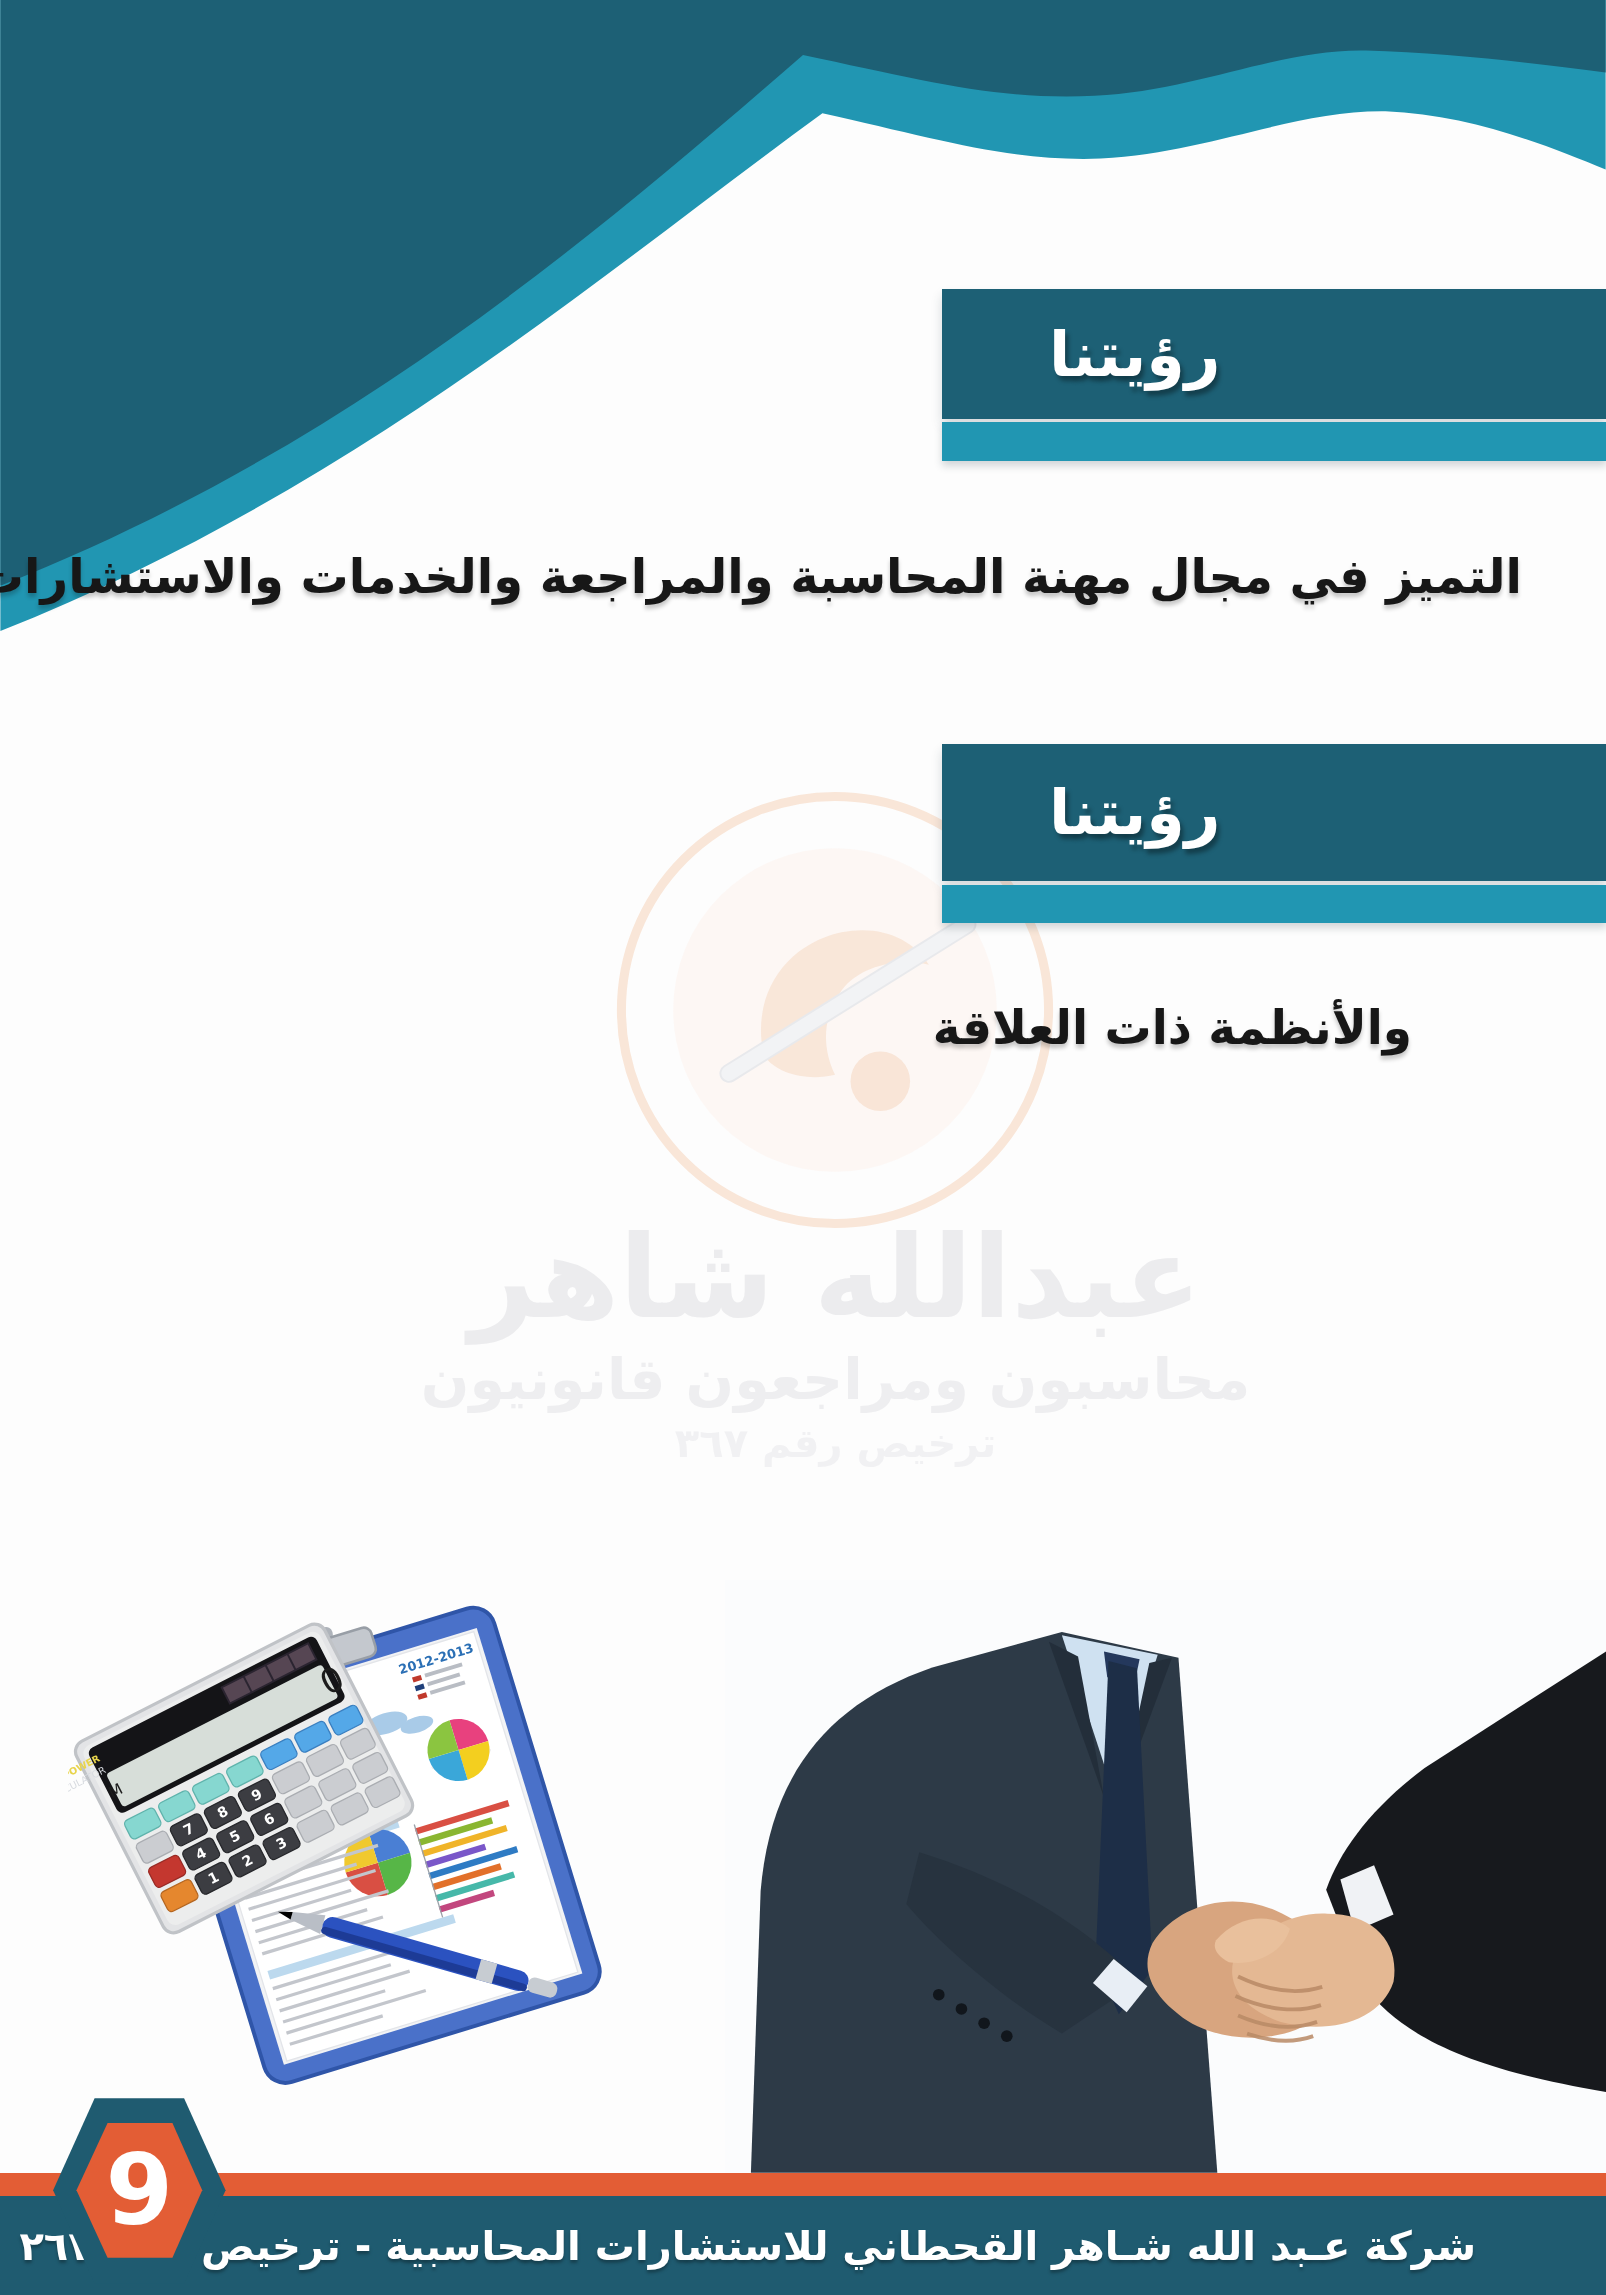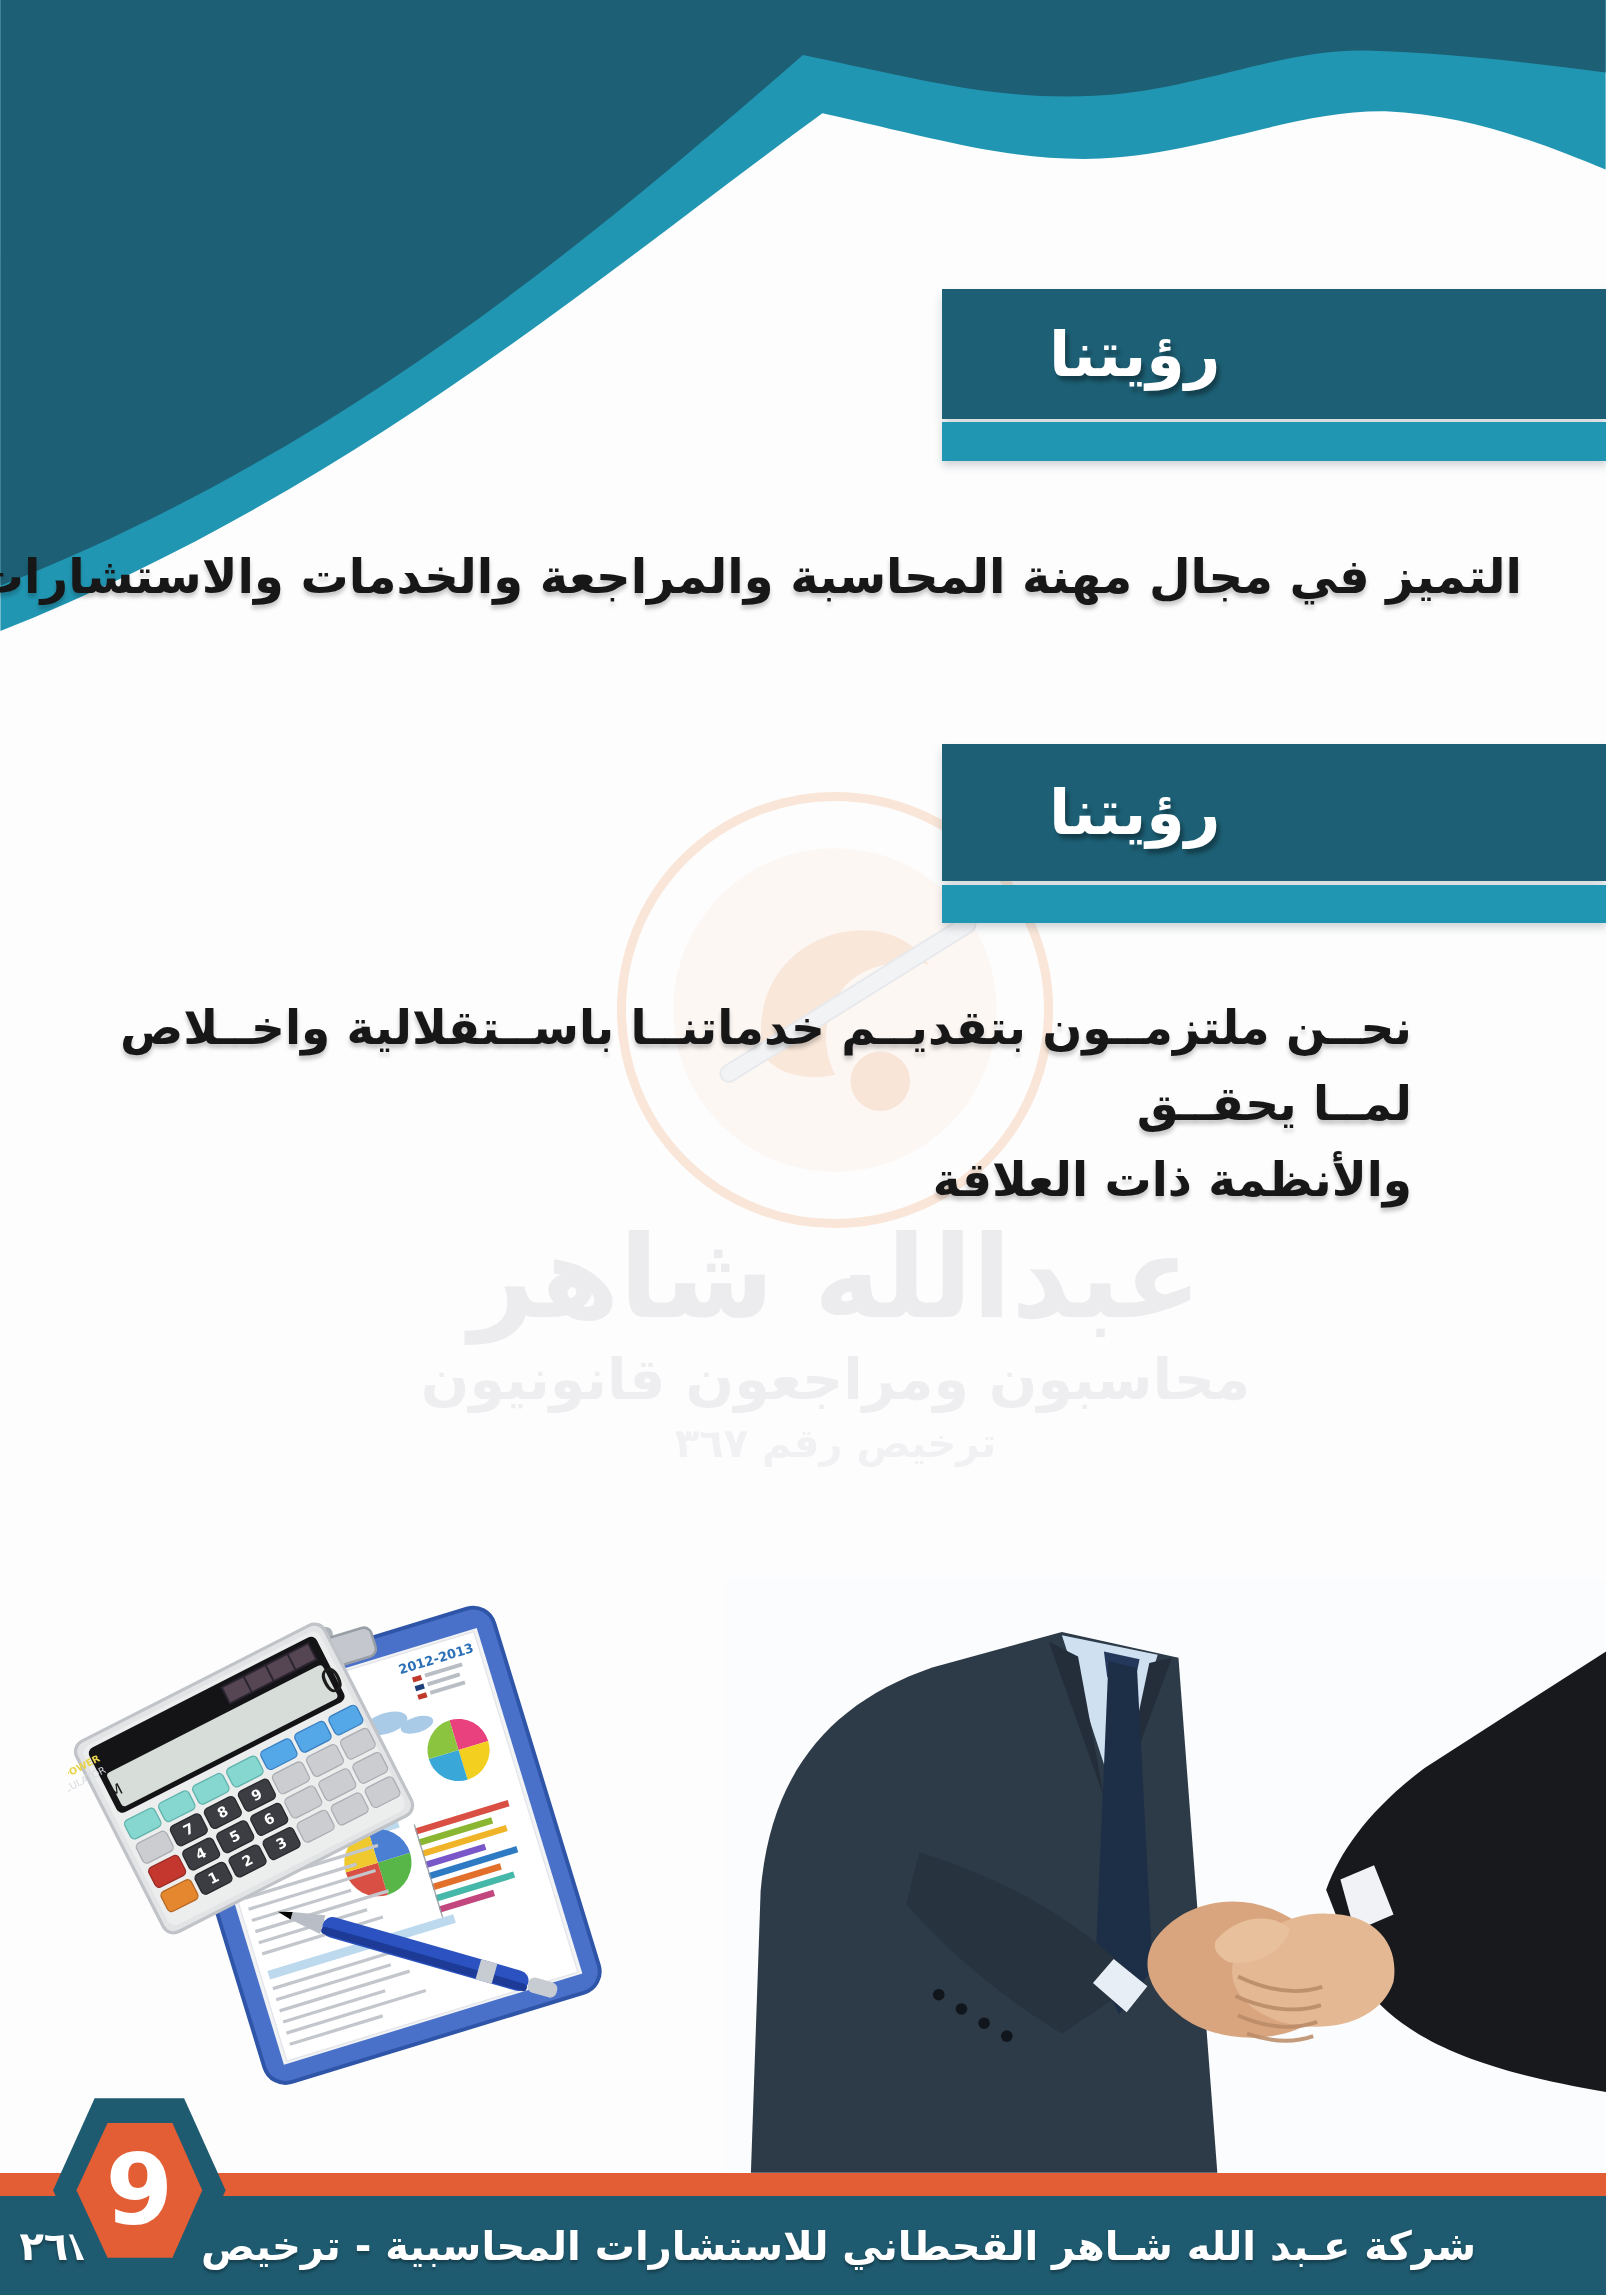--- a/index.html
+++ b/index.html
@@ -77,21 +77,20 @@
   <div class="title">رؤيتنا</div>
 </div>
 <div id="vision-bar" class="abs section-bar"></div>
 <div id="vision-text" class="abs body-text">التميز في مجال مهنة المحاسبة والمراجعة والخدمات والاستشارات المالية</div>
 
 <div id="mission-box" class="abs section-box">
   <div class="title">رؤيتنا</div>
 </div>
 <div id="mission-bar" class="abs section-bar"></div>
 <div id="mission-text" class="abs body-text">
-  <div>نحــن ملتزمــون بتقديــم خدماتنــا باســتقلالية واخــلاص لمــا يحقــق</div>
   <div>والأنظمة ذات العلاقة</div>
 </div>
 
 <div id="watermark-text" class="abs">
   <div id="watermark-name">عبدالله شاهر</div>
   <div id="watermark-subtitle">محاسبون ومراجعون قانونيون</div>
   <div id="watermark-license">ترخيص رقم ٣٦٧</div>
 </div>
 
 <svg id="clipboard-illustration" class="abs" viewBox="0 0 920 800" xmlns="http://www.w3.org/2000/svg">

